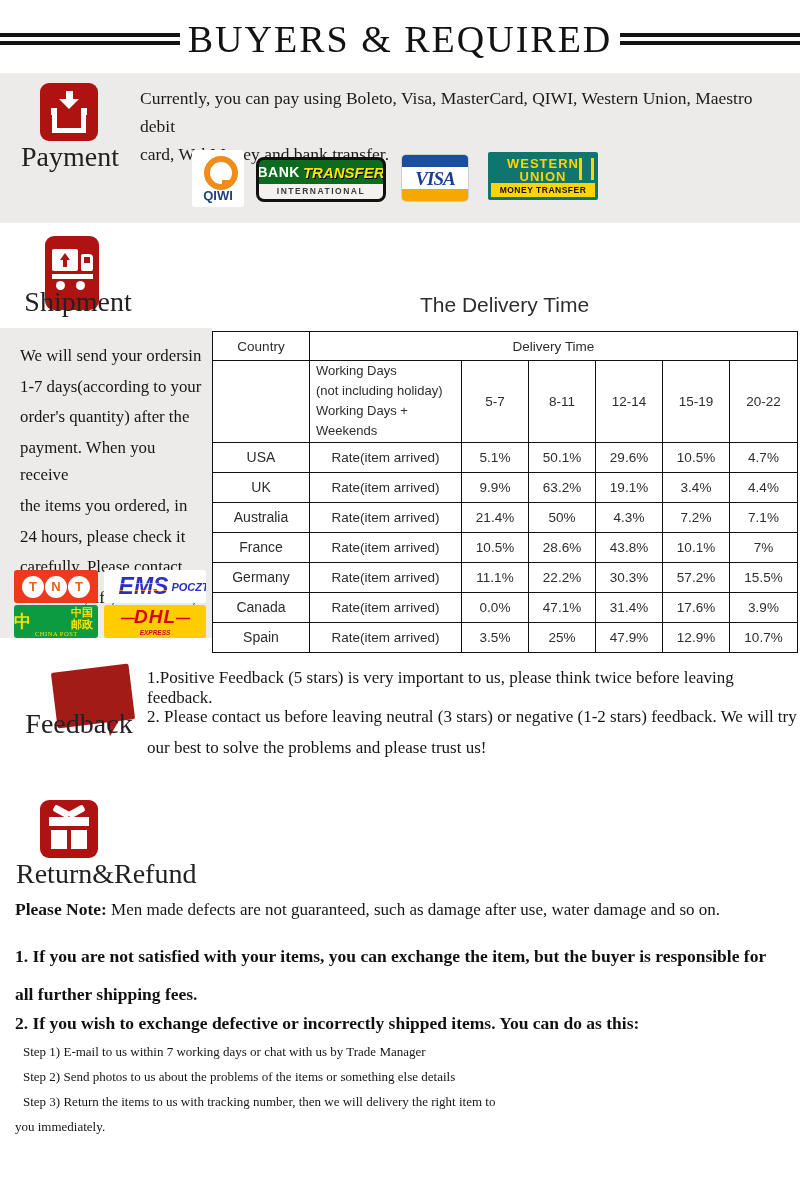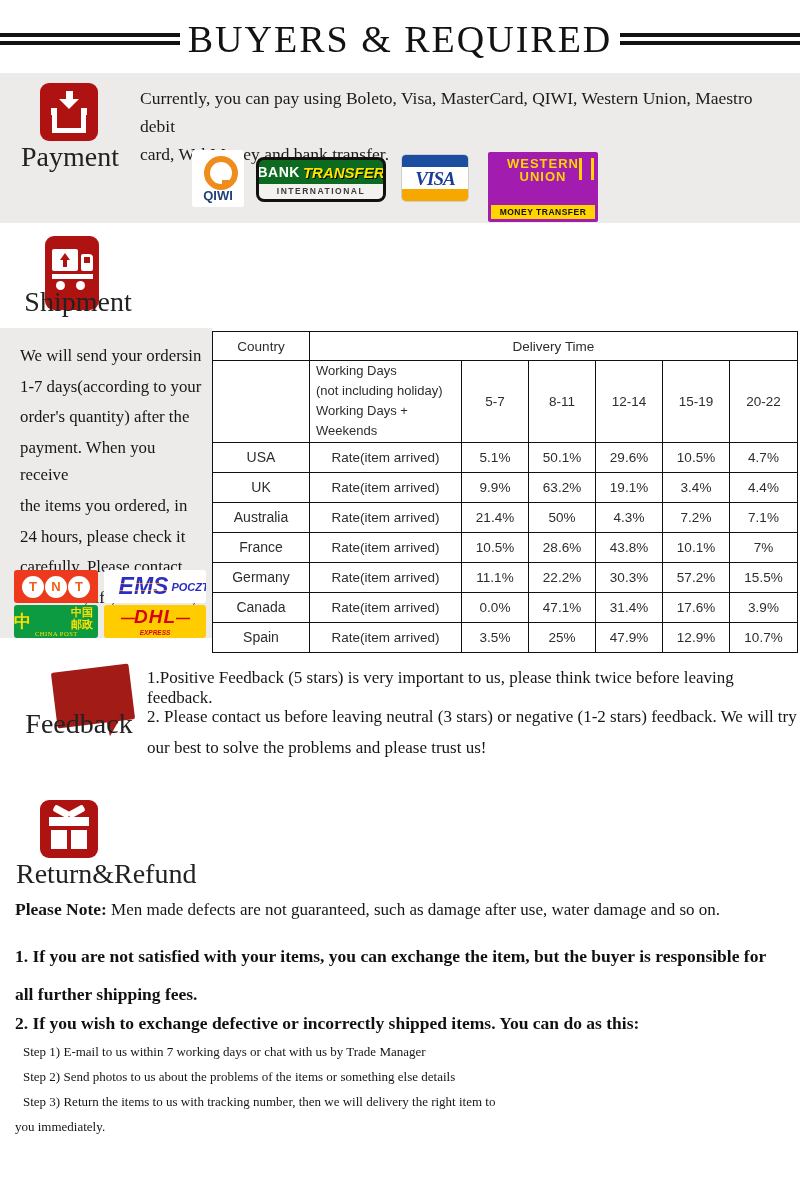--- a/index.html
+++ b/index.html
@@ -43,21 +43,21 @@
                   font-family:"Liberation Sans", sans-serif; font-size:8.5px; font-weight:bold;
                   color:#3a3a3a; letter-spacing:1.5px; line-height:15px; }
   
   .visa { left:401px; top:81px; width:68px; height:48px; background:#fff; border-radius:5px; border:1px solid #cfcfcf; }
   .visa-band-top { position:absolute; top:0; left:0; width:100%; height:12px; background:#1b4ea0; }
   .visa-band-bot { position:absolute; bottom:0; left:0; width:100%; height:12px; background:#f6a800; }
   .visa-txt { position:absolute; top:13px; left:0; width:100%; text-align:center;
               font-family:"Liberation Serif", serif; font-weight:bold; font-style:italic;
               font-size:19px; color:#1b3e94; letter-spacing:-1px; }
   
-  .wu { left:488px; top:79px; width:110px; height:70px; background:#a21caf; border-radius:2px; }
+  .wu { left:488px; top:79px; width:110px; height:48px; background:#0f766e; border-radius:2px; }
   .wu-line { text-align:center; font-family:"Liberation Sans", sans-serif; font-weight:bold;
              color:#ffd400; font-size:13px; letter-spacing:1px; line-height:13px; }
   .wu-top { padding-top:5px; }
   .wu-bars { position:absolute; right:4px; top:6px; width:9px; height:22px;
              border-left:3px solid #ffd400; border-right:3px solid #ffd400; }
   .wu-strip { position:absolute; bottom:3px; left:3px; right:3px; height:14px; background:#ffd400;
               text-align:center; font-family:"Liberation Sans", sans-serif; font-weight:bold;
               font-size:8.5px; color:#111; line-height:14px; letter-spacing:.5px; }
 
   
@@ -187,20 +187,21 @@
       <div class="trk-arrow-stem"></div>
     </div>
     <div class="trk-cab">
       <div class="trk-win"></div>
     </div>
     <div class="trk-bar"></div>
     <div class="trk-wheel" style="left:11px;"></div>
     <div class="trk-wheel" style="left:31px;"></div>
   </div>
   <div class="sec-label ship-label">Shipment</div>
+  <div class="dt-title">The Delivery Time</div>
 
   <div class="ship-note">
     <div class="ship-note-text">
       <div>We will send your ordersin</div>
       <div>1-7 days(according to your</div>
       <div>order's quantity) after the</div>
       <div>payment. When you receive</div>
       <div>the items you ordered, in</div>
       <div>24  hours, please check it</div>
       <div>carefully. Please  contact</div>

